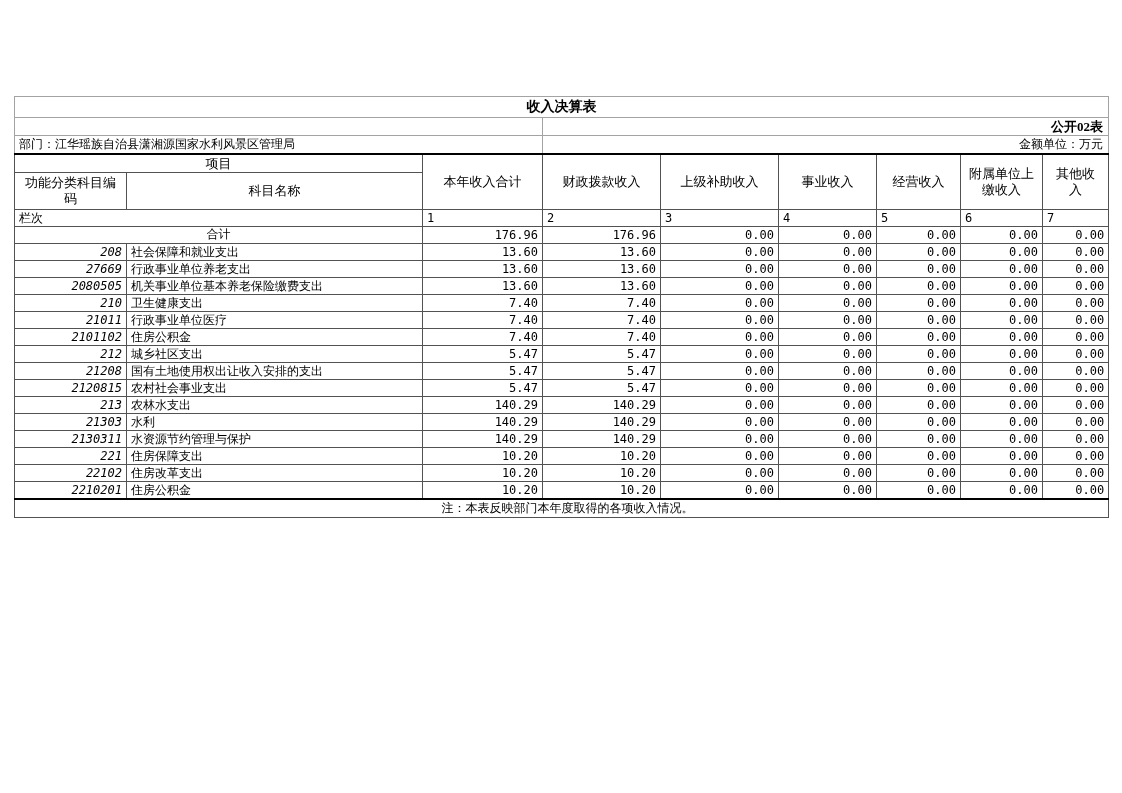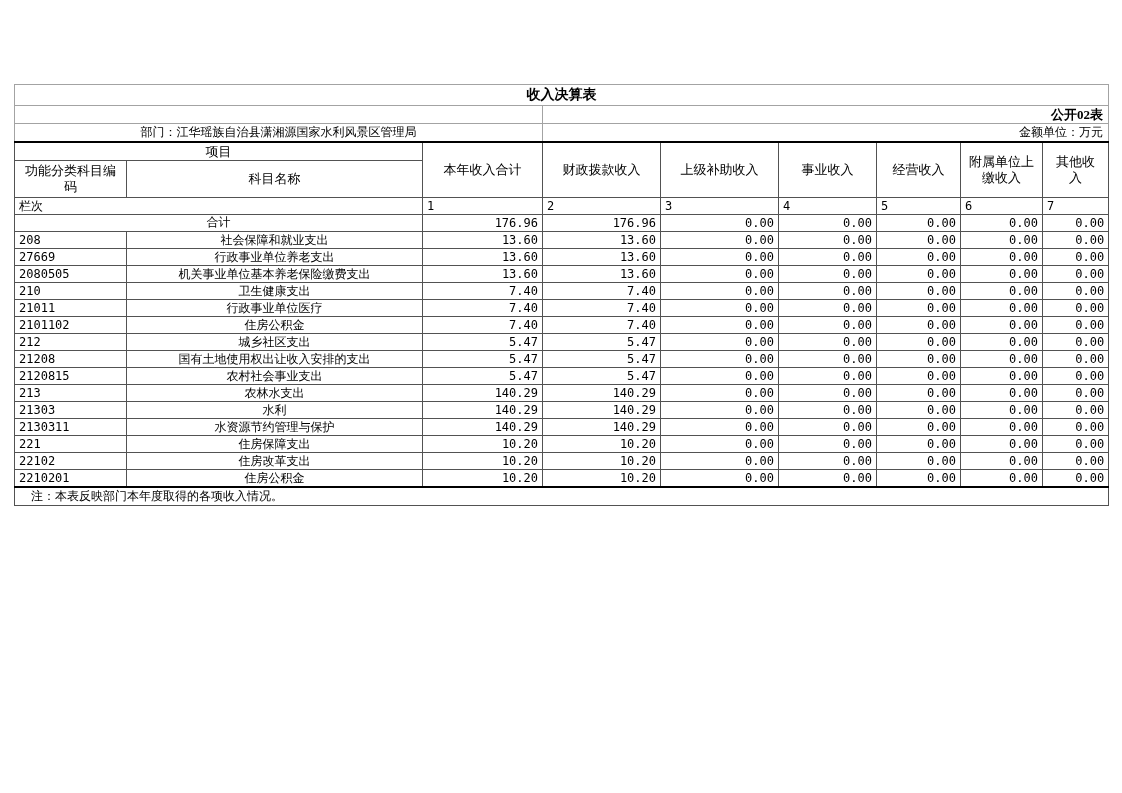--- a/index.html
+++ b/index.html
@@ -8,21 +8,21 @@
     width: 1122px;
     height: 793px;
     background: #ffffff;
     font-family: "Liberation Serif", "DejaVu Serif", serif;
     color: #000000;
     overflow: hidden;
   }
   table.budget {
     position: absolute;
     left: 14px;
-    top: 84px;
+    top: 96px;
     width: 1094px;
     border-collapse: collapse;
     table-layout: fixed;
     font-size: 12px;
   }
   table.budget td {
     border: 1px solid #525252;
     padding: 0 4px;
     overflow: hidden;
     white-space: nowrap;
@@ -50,35 +50,36 @@
     white-space: normal;
     padding: 0 7px;
     line-height: 16px;
   }
   tr.head1 td { height: 17px; }
   tr.head2 td.tall { height: 36px; }
   .mono { font-family: "DejaVu Sans Mono", "Liberation Mono", monospace; }
   tr.lanci td { text-align: left; height: 16px; }
   td.code {
     font-family: "DejaVu Sans Mono", "Liberation Mono", monospace;
-    text-align: left;
+    text-align: right;
     padding-left: 8px;
-  }
-  td.name { text-align: center; padding-left: 6px; }
+    font-style: italic;
+  }
+  td.name { text-align: left; padding-left: 6px; }
   td.num {
     font-family: "DejaVu Sans Mono", "Liberation Mono", monospace;
     text-align: right;
     padding-right: 8px;
   }
   td.center { text-align: center; font-family: Liberation Mono, monospace; }
   tr.note-row td {
     border-top: 2px solid #000000;
     height: 17px;
     line-height: 17px;
-    text-align: left;
+    text-align: center;
     padding-left: 16px;
     margin-top: 8px;
   }
 </style>
 </head>
 <body>
 
 <div class="page">
   <table class="budget">
     <colgroup>

